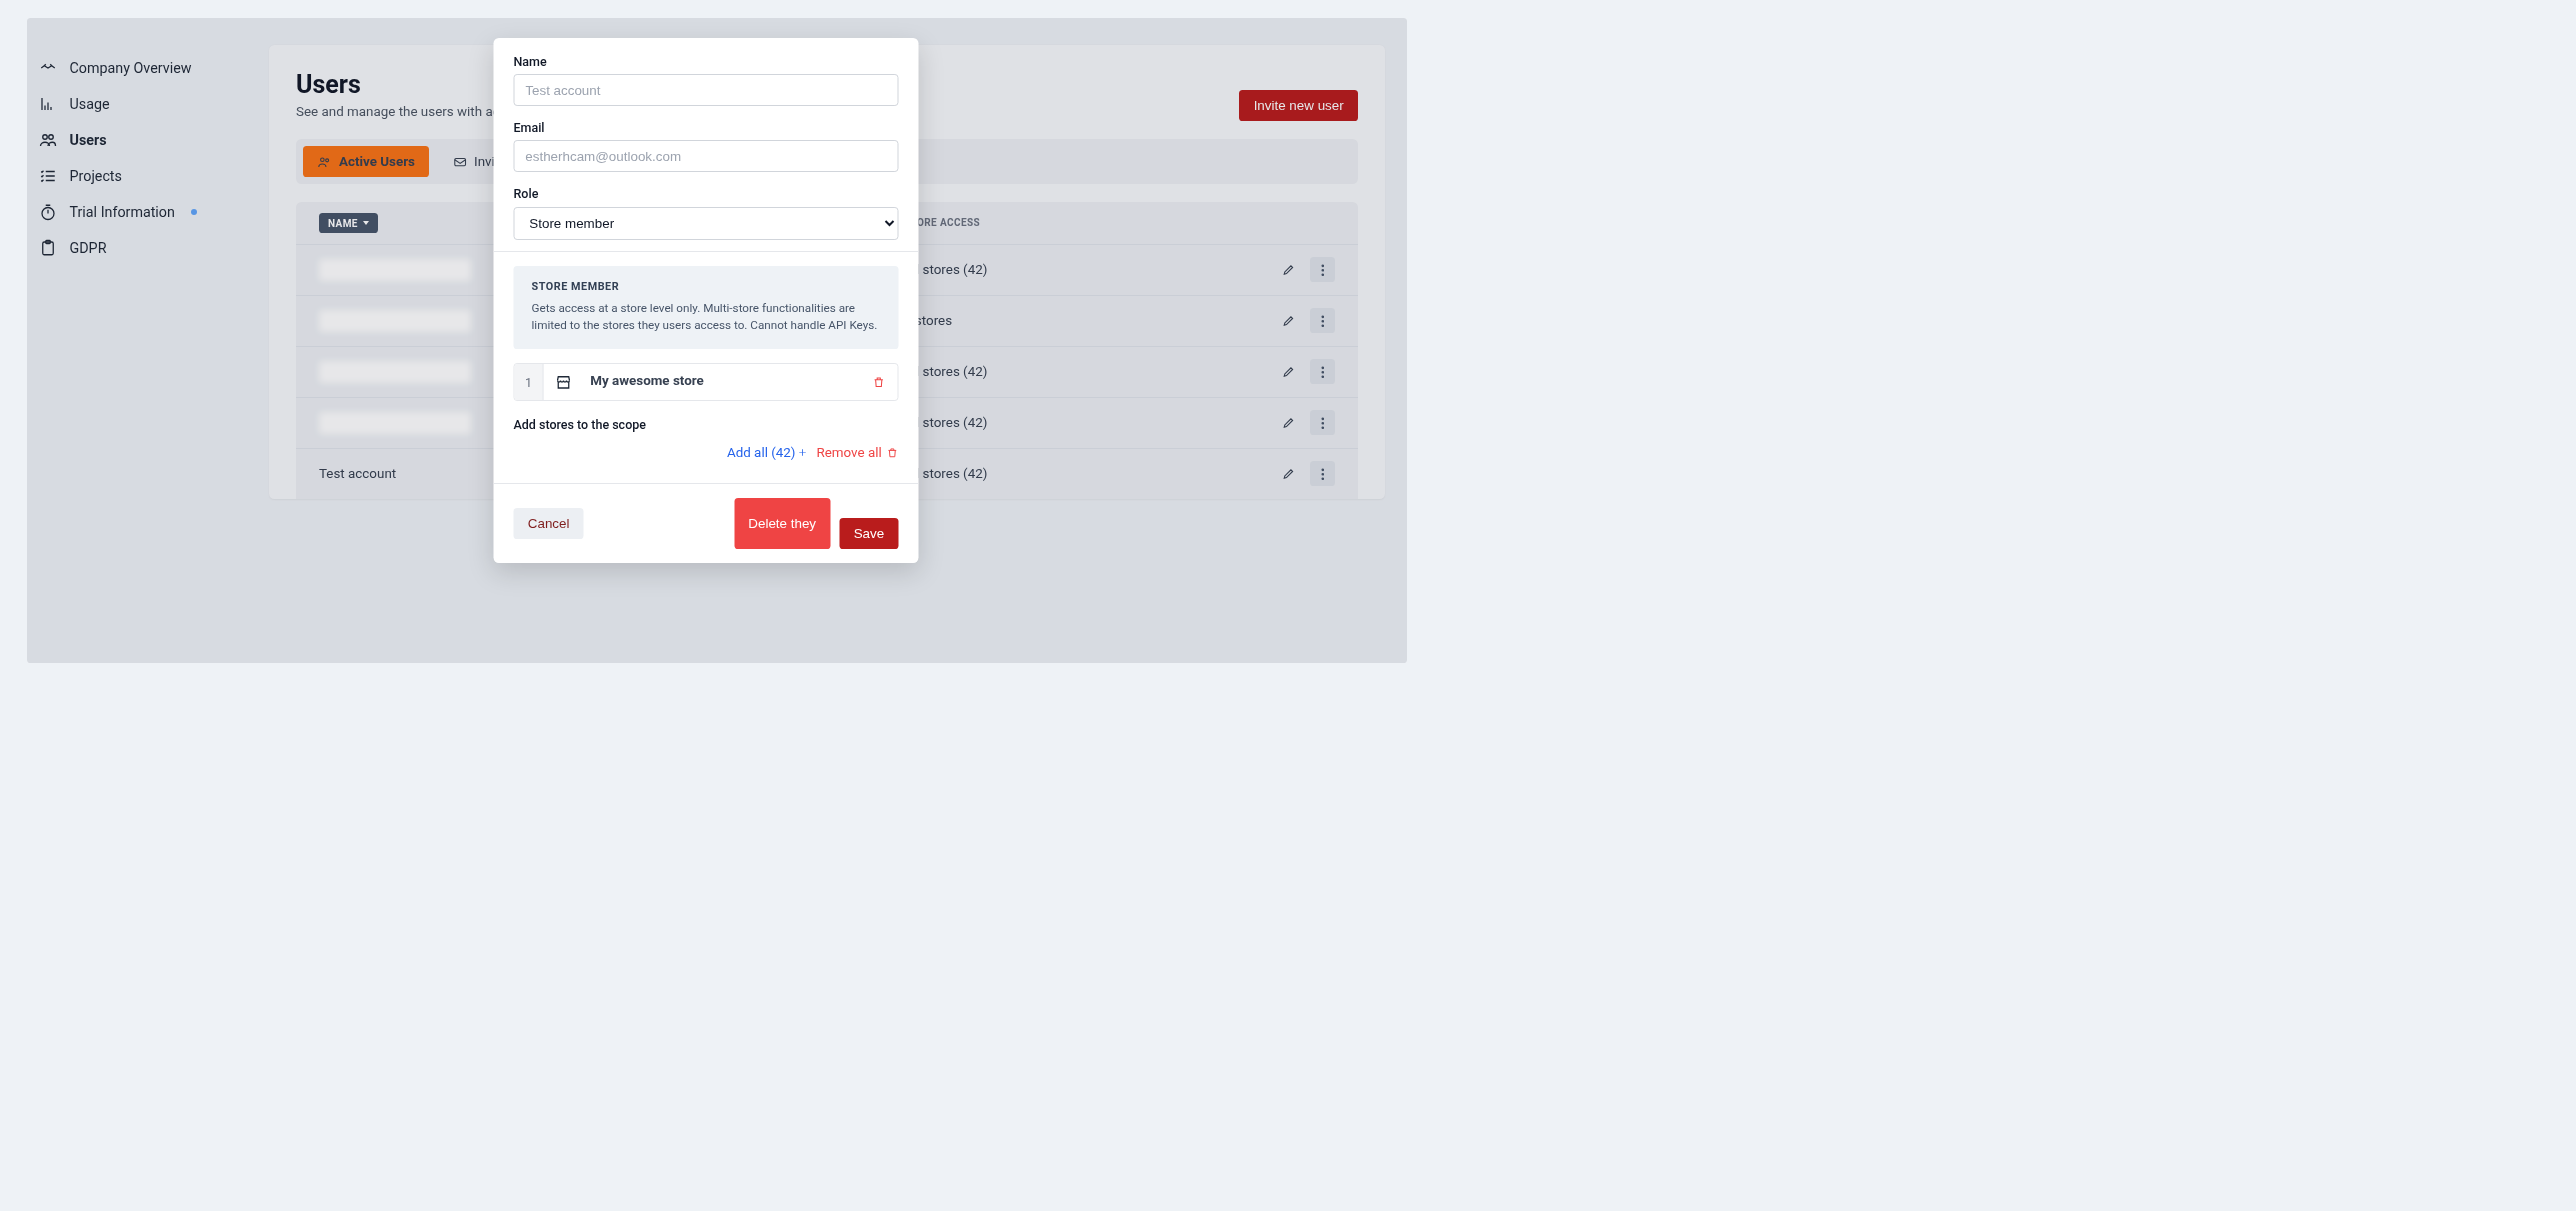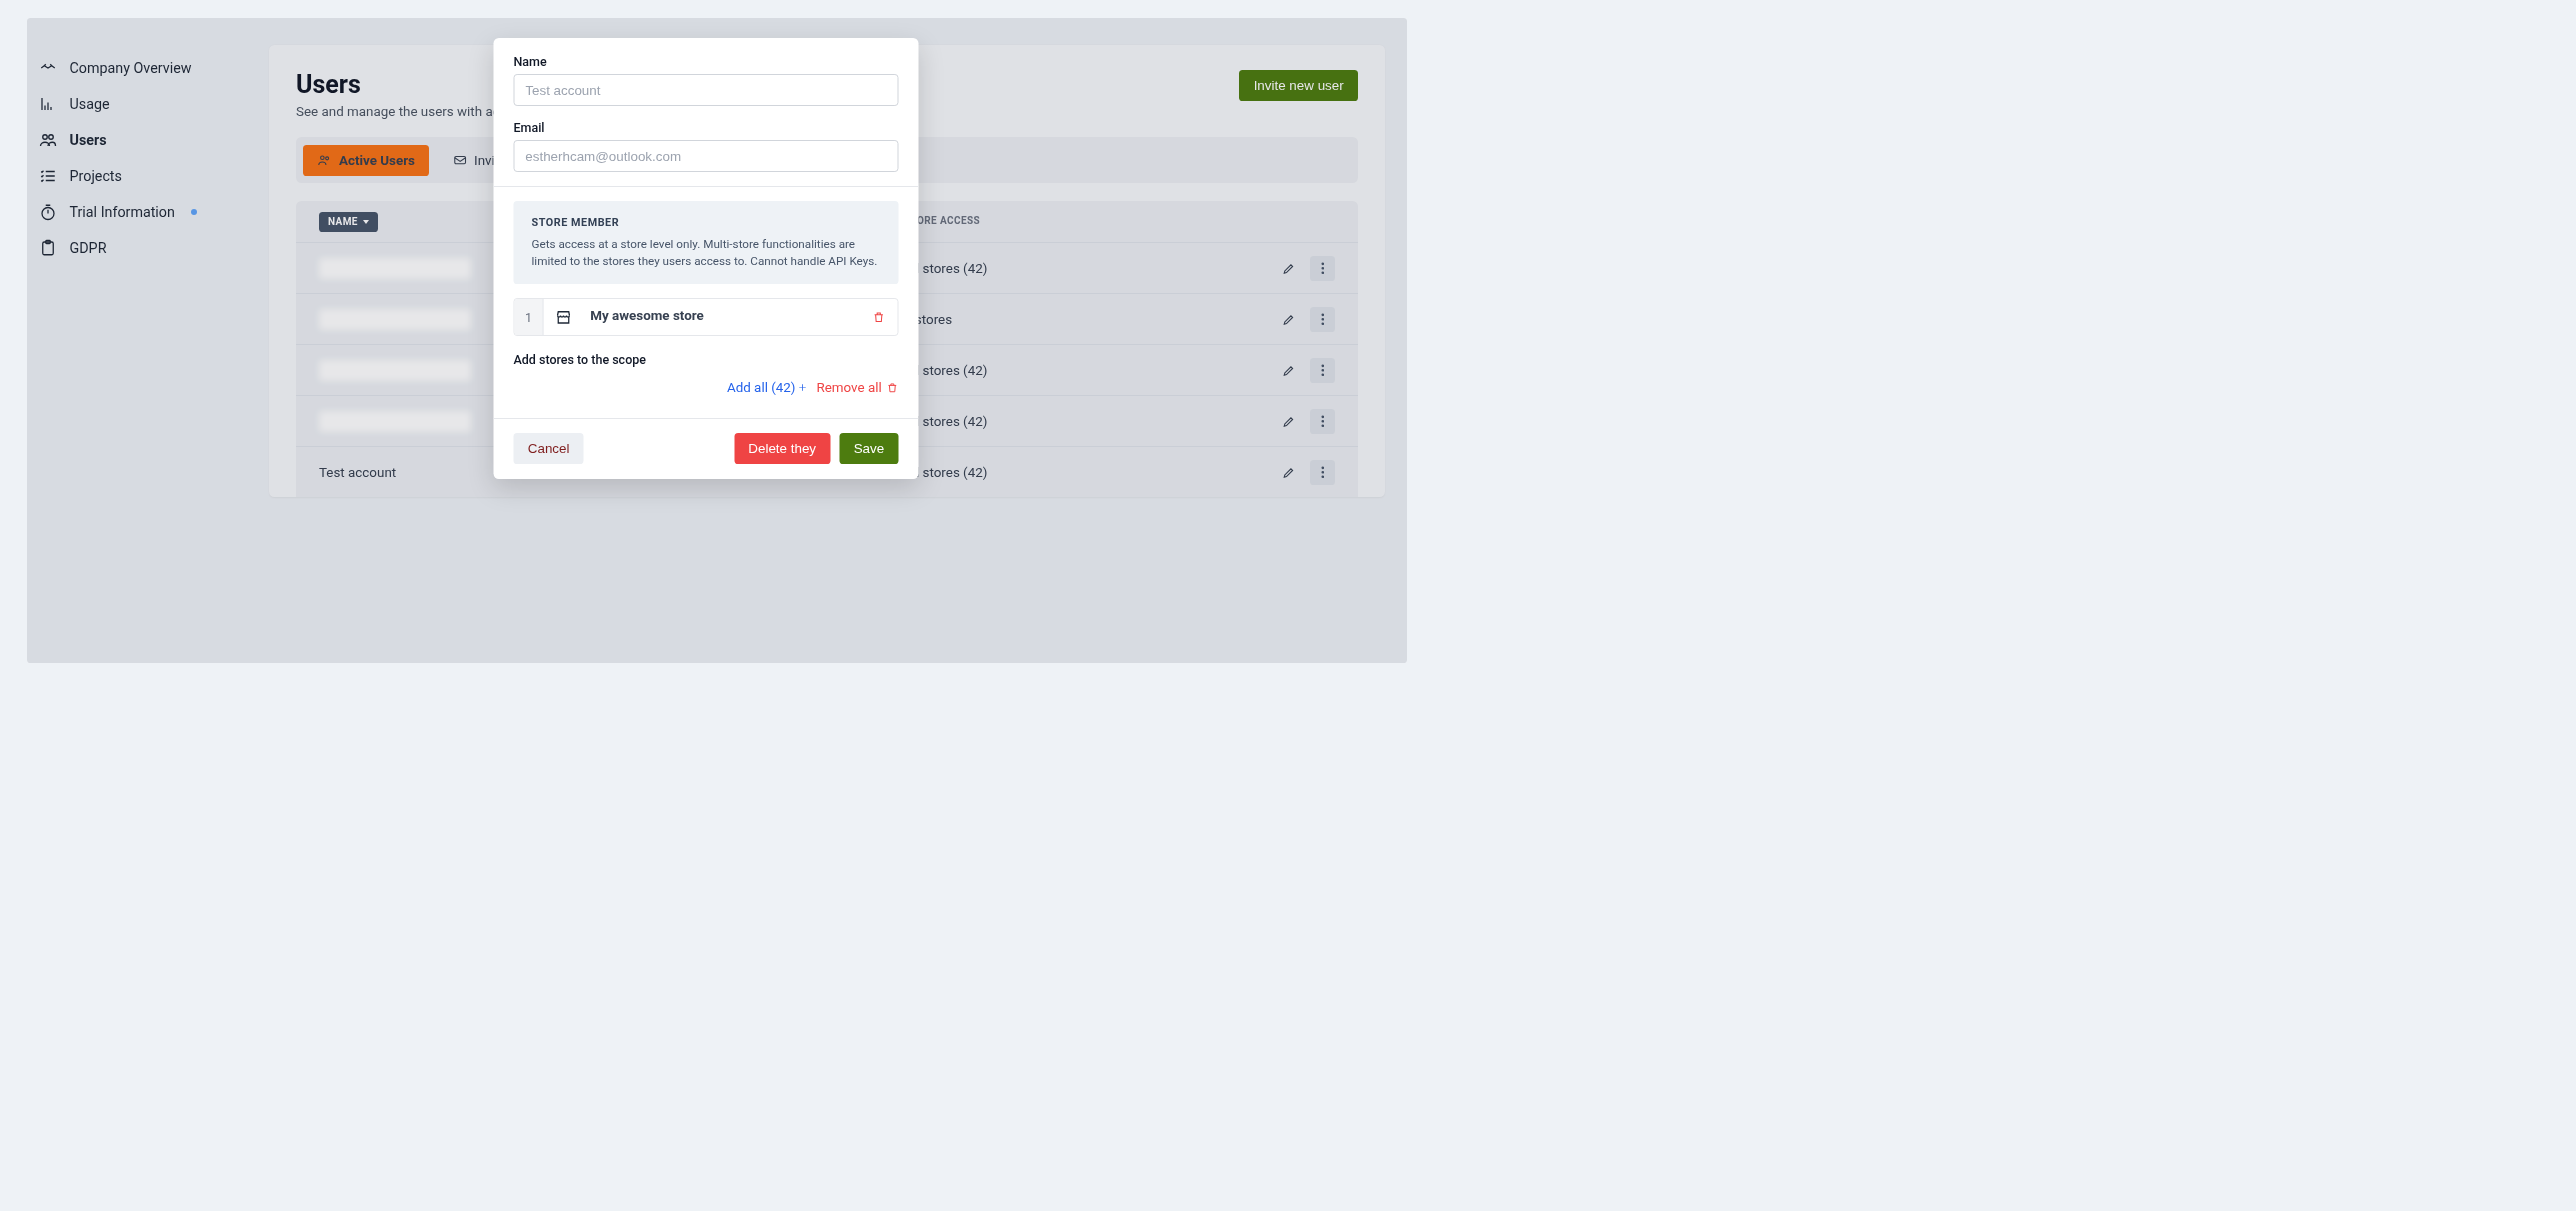--- a/index.html
+++ b/index.html
@@ -59,21 +59,21 @@
     justify-content: space-between;
     align-items: flex-start;
     margin-bottom: 18px;
   }
   .panel-title { font-size: 25px; font-weight: 700; color: #111827; margin-bottom: 5.4px;}
   .panel-sub { font-size: 13.4px; color: #4b5563; }
   .btn {
     border: none; cursor: pointer; border-radius: 3.6px;
     padding: 8px 14.3px; font-size: 13.4px; font-weight: 500;
   }
-  .btn-primary { background: #4d7c0f; color: #fff; }
+  .btn-primary { background: #b91c1c; color: #fff; margin-top: 20px; }
   .btn-danger  { background: #ef4444; color: #fff; }
   .btn-light   { background: #eceff3; color: #7f1d1d; }
   .tabs {
     background: #eceff3;
     border-radius: 5.4px;
     padding: 7.2px;
     display: flex;
     gap: 9px;
     margin-bottom: 18px;
   }
@@ -419,20 +419,26 @@
 
 <div class="modal">
   <div class="modal-body">
     <div class="field">
       <label class="field-label">Name</label>
       <input class="input" placeholder="Test account" style="">
     </div>
     <div class="field">
       <label class="field-label">Email</label>
       <input class="input" placeholder="estherhcam@outlook.com" style="">
+    </div>
+    <div class="field" style="margin-bottom:10.8px;">
+      <label class="field-label">Role</label>
+      <select class="select">
+        <option>Store member</option>
+      </select>
     </div>
     <hr style="border:none;border-top:0.9px solid #e5e7eb;margin:0 -20px 14.3px -20px;">
     <div class="info-box">
       <div class="info-title">STORE MEMBER</div>
       <div class="info-text">Gets access at a store level only. Multi-store functionalities are limited to the stores they users access to. Cannot handle API Keys.</div>
     </div>
     <div class="store-row">
       <div class="store-num">1</div>
       <div class="store-name">
         <span>

